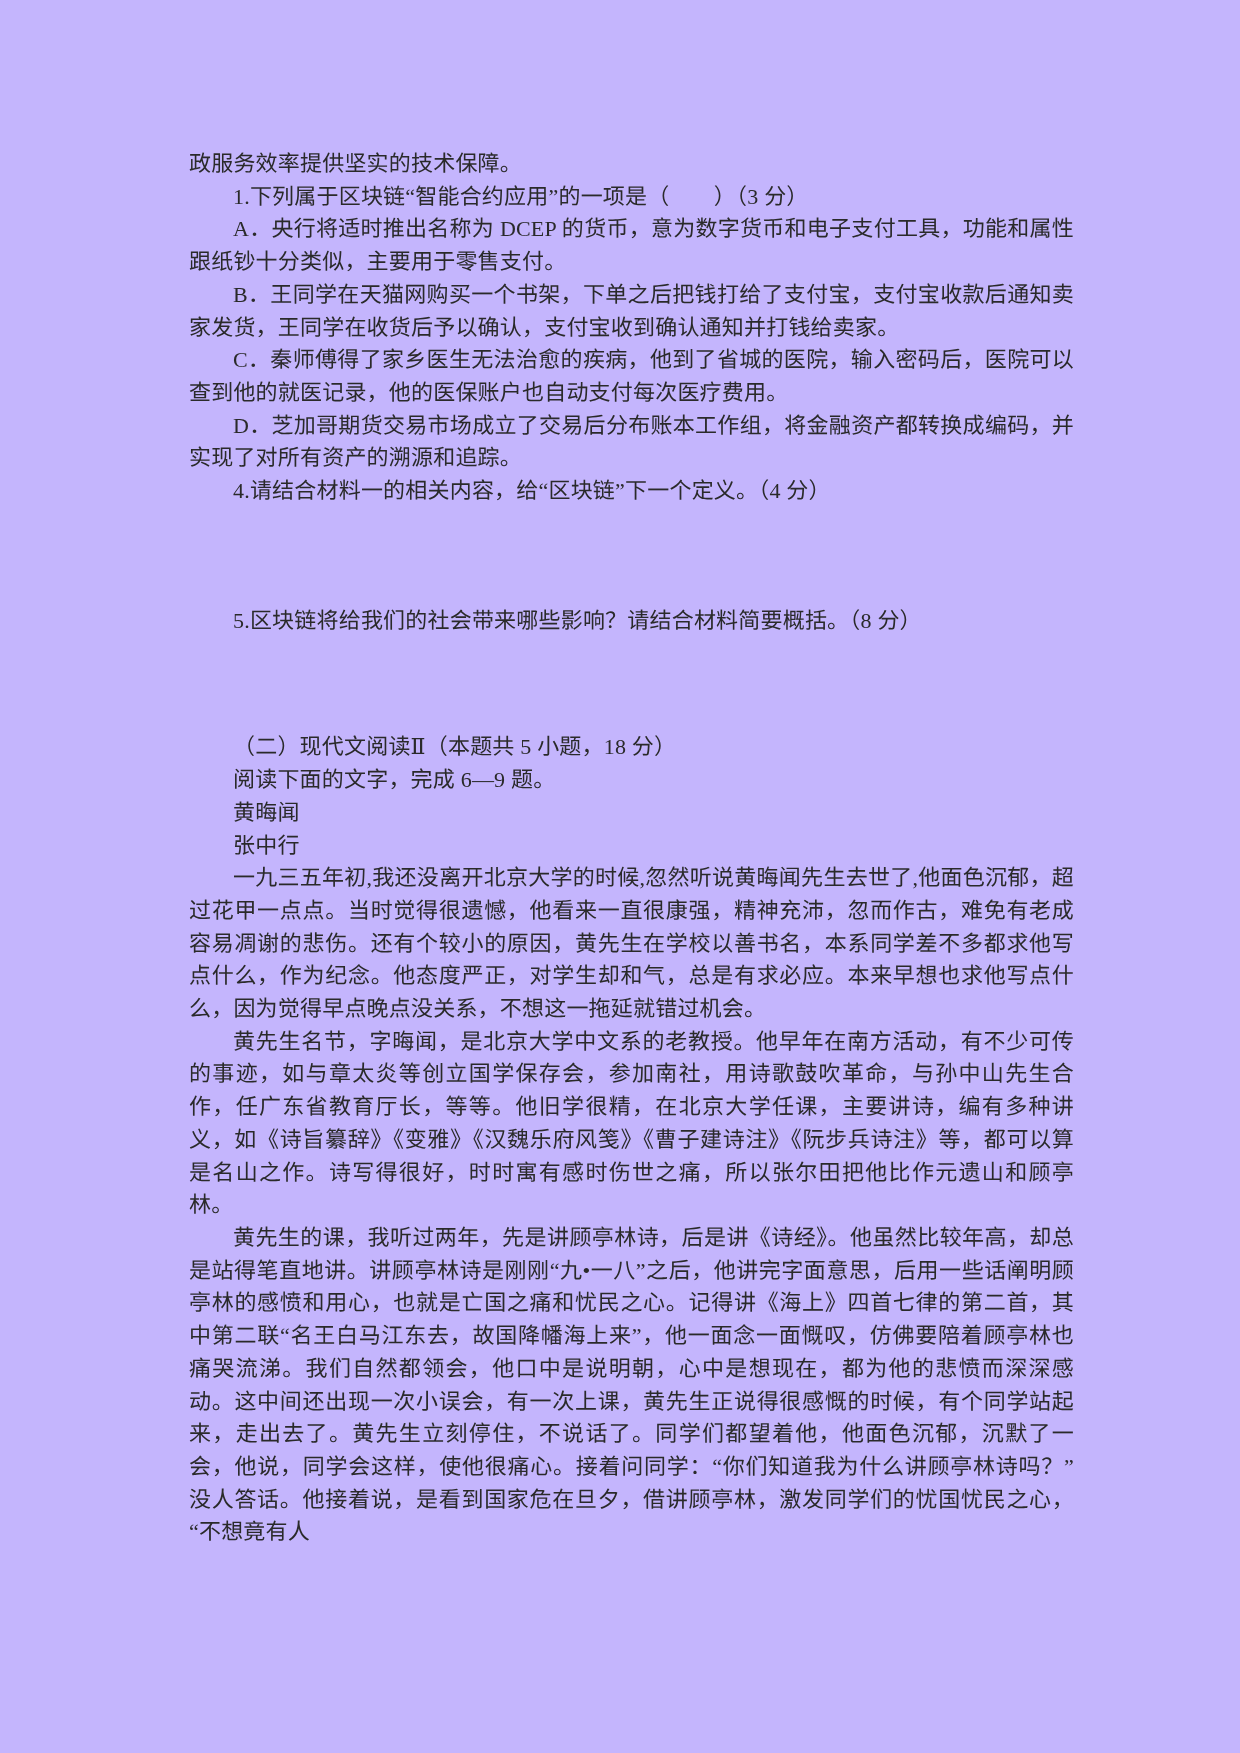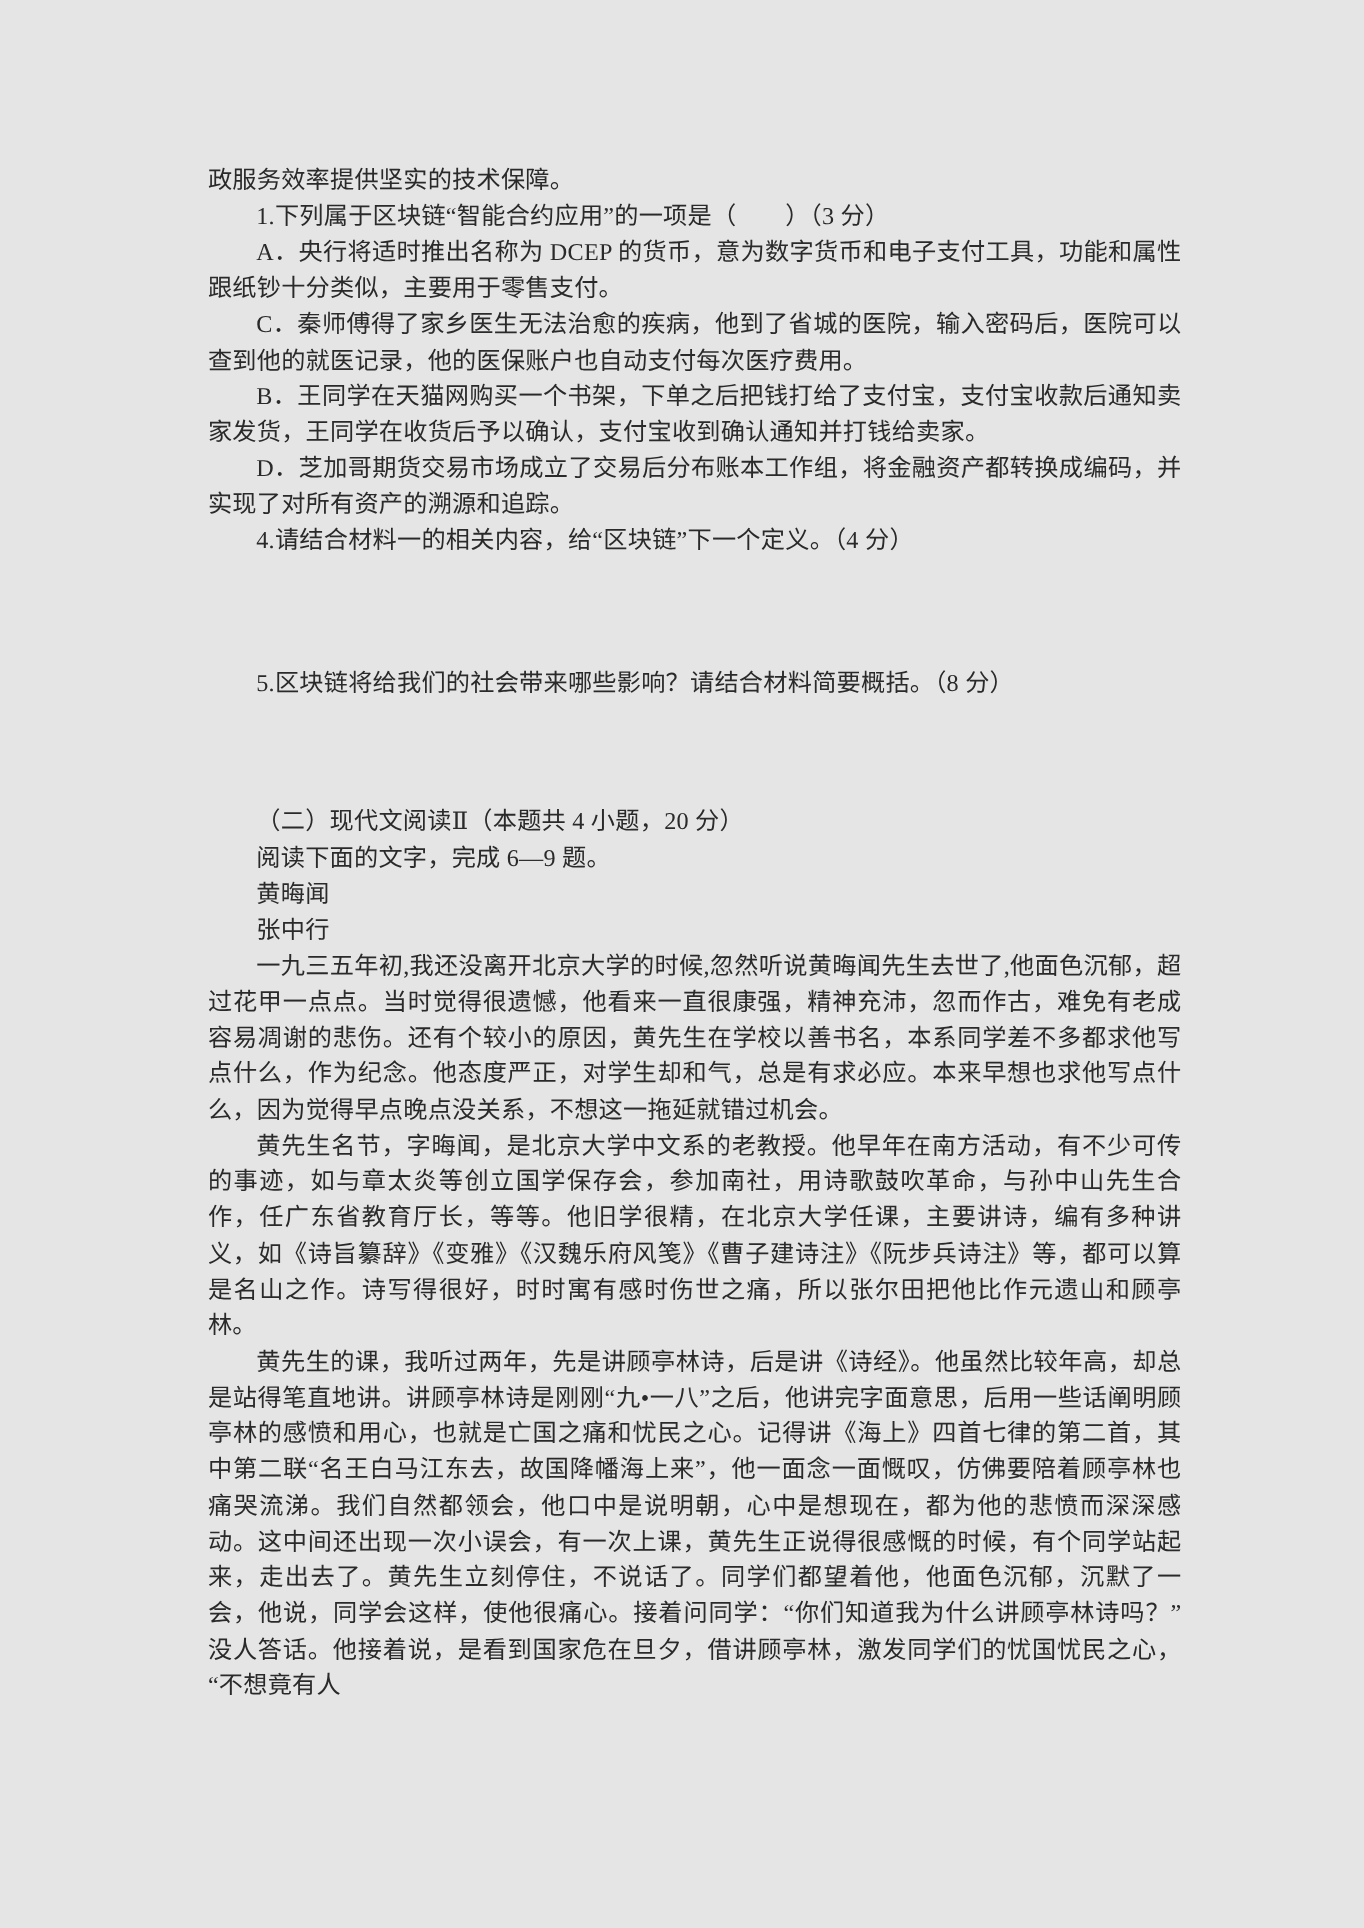--- a/index.html
+++ b/index.html
@@ -34,34 +34,34 @@
   .content p.no-indent {
     text-indent: 0;
   }
   
   .gap-after-q4 { margin-top: 97px !important; }
   .gap-after-q5 { margin-top: 94px !important; }
 </style>
 </head>
 <body>
 
-<div class="page" style="background: #e5e5e5;">
+<div class="page" style="background: #c4b5fd;">
   <div class="content" style="color: rgb(42, 42, 42);">
 
     <p class="no-indent">政服务效率提供坚实的技术保障。</p>
     <p>1.下列属于区块链“智能合约应用”的一项是（　　）（3 分）</p>
     <p>A．央行将适时推出名称为 DCEP 的货币，意为数字货币和电子支付工具，功能和属性跟纸钞十分类似，主要用于零售支付。</p>
+    <p>B．王同学在天猫网购买一个书架，下单之后把钱打给了支付宝，支付宝收款后通知卖家发货，王同学在收货后予以确认，支付宝收到确认通知并打钱给卖家。</p>
     <p>C．秦师傅得了家乡医生无法治愈的疾病，他到了省城的医院，输入密码后，医院可以查到他的就医记录，他的医保账户也自动支付每次医疗费用。</p>
-    <p>B．王同学在天猫网购买一个书架，下单之后把钱打给了支付宝，支付宝收款后通知卖家发货，王同学在收货后予以确认，支付宝收到确认通知并打钱给卖家。</p>
     <p>D．芝加哥期货交易市场成立了交易后分布账本工作组，将金融资产都转换成编码，并实现了对所有资产的溯源和追踪。</p>
     <p>4.请结合材料一的相关内容，给“区块链”下一个定义。（4 分）</p>
 
     <p class="gap-after-q4">5.区块链将给我们的社会带来哪些影响？请结合材料简要概括。（8 分）</p>
 
-    <p class="gap-after-q5">（二）现代文阅读Ⅱ（本题共 4 小题，20 分）</p>
+    <p class="gap-after-q5">（二）现代文阅读Ⅱ（本题共 5 小题，18 分）</p>
     <p>阅读下面的文字，完成 6—9 题。</p>
     <p>黄晦闻</p>
     <p>张中行</p>
     <p>一九三五年初,我还没离开北京大学的时候,忽然听说黄晦闻先生去世了,他面色沉郁，超过花甲一点点。当时觉得很遗憾，他看来一直很康强，精神充沛，忽而作古，难免有老成容易凋谢的悲伤。还有个较小的原因，黄先生在学校以善书名，本系同学差不多都求他写点什么，作为纪念。他态度严正，对学生却和气，总是有求必应。本来早想也求他写点什么，因为觉得早点晚点没关系，不想这一拖延就错过机会。</p>
     <p>黄先生名节，字晦闻，是北京大学中文系的老教授。他早年在南方活动，有不少可传的事迹，如与章太炎等创立国学保存会，参加南社，用诗歌鼓吹革命，与孙中山先生合作，任广东省教育厅长，等等。他旧学很精，在北京大学任课，主要讲诗，编有多种讲义，如《诗旨纂辞》《变雅》《汉魏乐府风笺》《曹子建诗注》《阮步兵诗注》等，都可以算是名山之作。诗写得很好，时时寓有感时伤世之痛，所以张尔田把他比作元遗山和顾亭林。</p>
     <p>黄先生的课，我听过两年，先是讲顾亭林诗，后是讲《诗经》。他虽然比较年高，却总是站得笔直地讲。讲顾亭林诗是刚刚“九•一八”之后，他讲完字面意思，后用一些话阐明顾亭林的感愤和用心，也就是亡国之痛和忧民之心。记得讲《海上》四首七律的第二首，其中第二联“名王白马江东去，故国降幡海上来”，他一面念一面慨叹，仿佛要陪着顾亭林也痛哭流涕。我们自然都领会，他口中是说明朝，心中是想现在，都为他的悲愤而深深感动。这中间还出现一次小误会，有一次上课，黄先生正说得很感慨的时候，有个同学站起来，走出去了。黄先生立刻停住，不说话了。同学们都望着他，他面色沉郁，沉默了一会，他说，同学会这样，使他很痛心。接着问同学：“你们知道我为什么讲顾亭林诗吗？”没人答话。他接着说，是看到国家危在旦夕，借讲顾亭林，激发同学们的忧国忧民之心，“不想竟有人</p>
 
   </div>
 </div>
 

